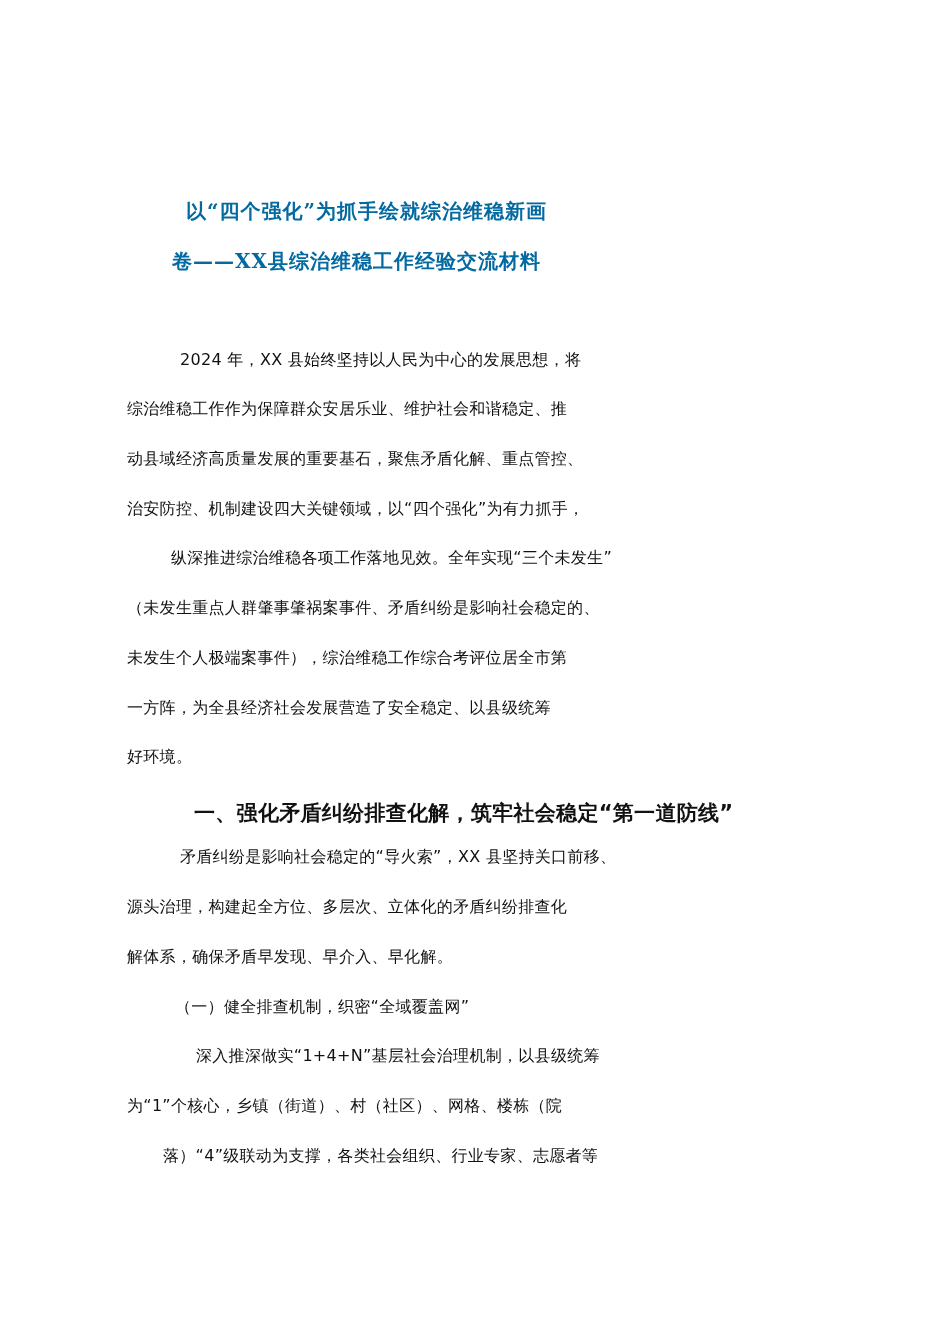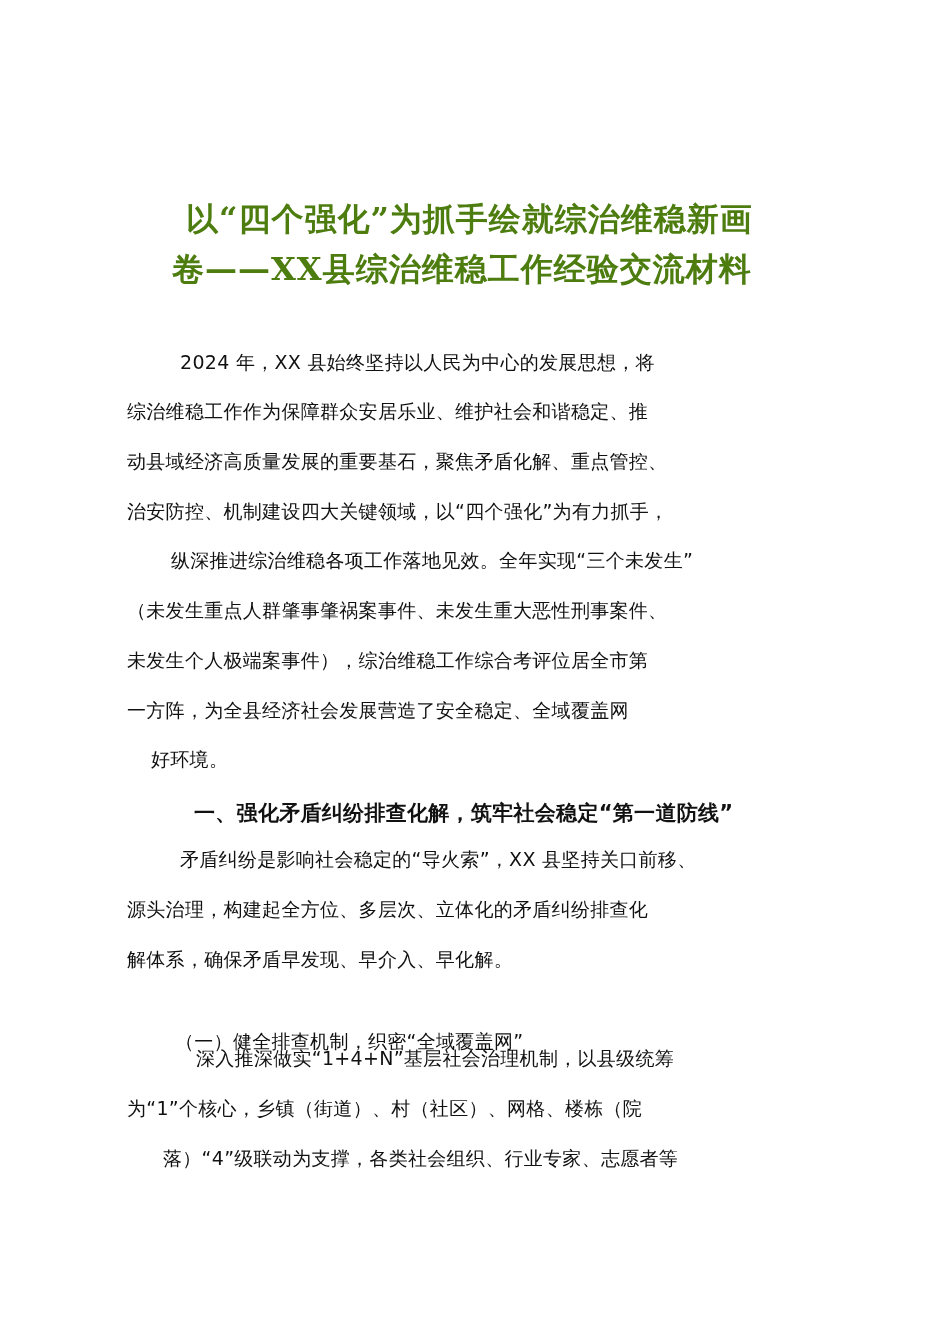--- a/index.html
+++ b/index.html
@@ -1,43 +1,43 @@
 <!DOCTYPE html>
 <html><head>
 <meta charset="utf-8">
 <style>
   html, body { margin:0; padding:0; background:#ffffff; }
   body { width:950px; height:1344px; position:relative; overflow:hidden;
          font-family:"DejaVu Sans","Liberation Sans",sans-serif; color:#111; }
   .title-line { position:absolute; font-family:"DejaVu Serif","Liberation Serif",serif;
-         font-weight:bold; font-size:32px; white-space:nowrap; letter-spacing:1px; color:#4d7c0f; }
-  .line { position:absolute; left:127px; font-size:19px; white-space:nowrap; color:#111; letter-spacing:0.3px; }
+         font-weight:bold; font-size:20px; white-space:nowrap; letter-spacing:1px; color:#0369a1; }
+  .line { position:absolute; left:127px; font-size:16px; white-space:nowrap; color:#111; letter-spacing:0.3px; }
   .bold { font-weight:bold; font-size:21px; }
 </style>
 </head>
 <body>
 
 <div>
   <div class="title-line" style="left:186px; top:198px;">以“四个强化”为抓手绘就综治维稳新画</div>
   <div class="title-line" style="left:172px; top:248px;text-align:right;">卷——XX县综治维稳工作经验交流材料</div>
 
   <div class="line" style="left:180px; top:350px;">2024 年，XX 县始终坚持以人民为中心的发展思想，将</div>
   <div class="line" style="top:399px;">综治维稳工作作为保障群众安居乐业、维护社会和谐稳定、推</div>
   <div class="line" style="top:449px;">动县域经济高质量发展的重要基石，聚焦矛盾化解、重点管控、</div>
   <div class="line" style="top:499px;">治安防控、机制建设四大关键领域，以“四个强化”为有力抓手，</div>
   <div class="line" style="top:548px;margin-left:44px;">纵深推进综治维稳各项工作落地见效。全年实现“三个未发生”</div>
-  <div class="line" style="top:598px;">（未发生重点人群肇事肇祸案事件、未发生重大恶性刑事案件、</div>
+  <div class="line" style="top:598px;">（未发生重点人群肇事肇祸案事件、矛盾纠纷是影响社会稳定的、</div>
   <div class="line" style="top:648px;">未发生个人极端案事件），综治维稳工作综合考评位居全市第</div>
-  <div class="line" style="top:698px;">一方阵，为全县经济社会发展营造了安全稳定、全域覆盖网</div>
-  <div class="line" style="top:747px;margin-left:24px;">好环境。</div>
+  <div class="line" style="top:698px;">一方阵，为全县经济社会发展营造了安全稳定、以县级统筹</div>
+  <div class="line" style="top:747px;">好环境。</div>
 
   <div class="line bold" style="left:178px; top:799px;margin-left:16px;">一、强化矛盾纠纷排查化解，筑牢社会稳定“第一道防线”</div>
 
   <div class="line" style="left:180px; top:847px;">矛盾纠纷是影响社会稳定的“导火索”，XX 县坚持关口前移、</div>
   <div class="line" style="top:897px;">源头治理，构建起全方位、多层次、立体化的矛盾纠纷排查化</div>
   <div class="line" style="top:947px;">解体系，确保矛盾早发现、早介入、早化解。</div>
 
-  <div class="line" style="left:175px; top:1029px;">（一）健全排查机制，织密“全域覆盖网”</div>
+  <div class="line" style="left:175px; top:997px;">（一）健全排查机制，织密“全域覆盖网”</div>
 
   <div class="line" style="left:196px; top:1046px;">深入推深做实“1+4+N”基层社会治理机制，以县级统筹</div>
   <div class="line" style="top:1096px;text-align:center;">为“1”个核心，乡镇（街道）、村（社区）、网格、楼栋（院</div>
   <div class="line" style="top:1146px;margin-left:36px;">落）“4”级联动为支撑，各类社会组织、行业专家、志愿者等</div>
 </div>
 
 </body></html>

